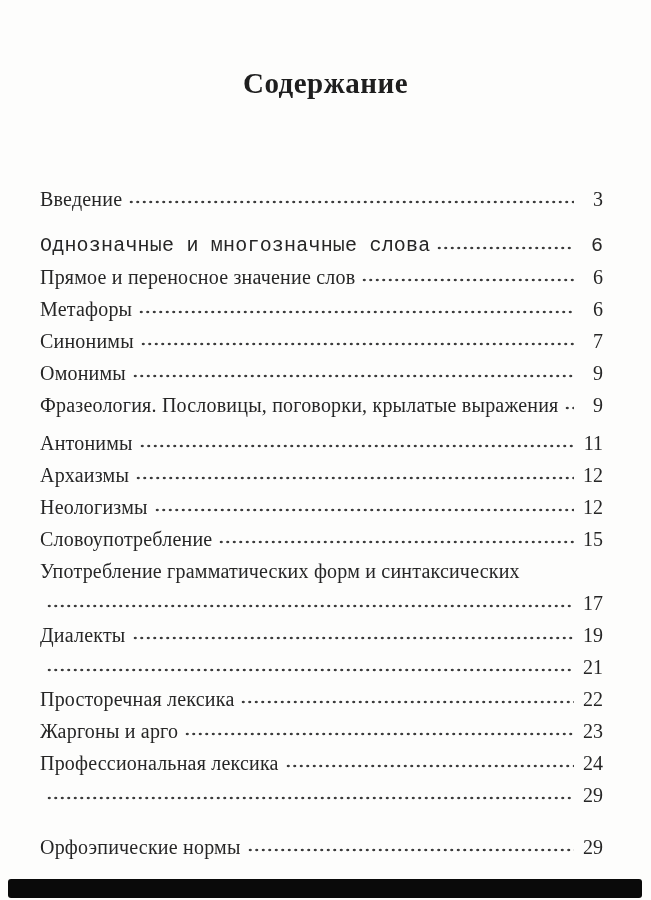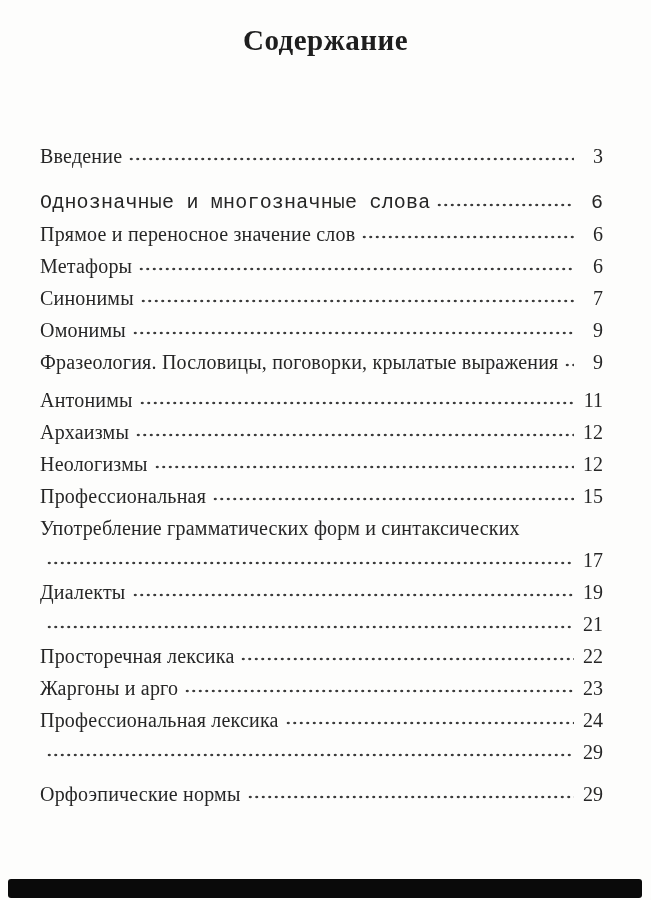--- a/index.html
+++ b/index.html
@@ -18,21 +18,21 @@
     width: 651px;
     height: 900px;
     margin: 0;
     background: var(--paper);
     overflow: hidden;
     font-family: "Liberation Serif", "DejaVu Serif", serif;
     color: var(--ink);
   }
   .title {
     margin: 0;
-    padding-top: 22px;
+    padding-top: 65px;
     height: 36px;
     line-height: 36px;
     text-align: center;
     font-size: 29px;
     font-weight: 700;
     letter-spacing: 0.5px;
     color: #1e1e1e;
   }
   .toc {
     margin-top: 78px;
@@ -40,21 +40,21 @@
   }
   .toc-row {
     display: flex;
     align-items: flex-end;
     height: 32px;
     font-size: 20px;
     white-space: nowrap;
   }
   .toc-row.gap-lg { margin-top: 14px; font-family: Liberation Mono, monospace; }
   .toc-row.gap-sm { margin-top: 6px; }
-  .toc-row.gap-md { margin-top: 10px; }
+  .toc-row.gap-md { margin-top: 20px; }
   .toc-label {
     flex: 0 0 auto;
     letter-spacing: 0.2px;
   }
   .toc-label.indent { padding-left: 36px; }
   .toc-dots {
     flex: 1 1 auto;
     height: 4px;
     align-self: center;
     transform: translateY(7px);
@@ -130,21 +130,21 @@
         <span class="toc-label">Архаизмы</span>
         <span class="toc-dots"></span>
         <span class="toc-num">12</span>
       </div>
       <div class="toc-row">
         <span class="toc-label">Неологизмы</span>
         <span class="toc-dots"></span>
         <span class="toc-num">12</span>
       </div>
       <div class="toc-row">
-        <span class="toc-label">Профессиональная</span>
+        <span class="toc-label">Словоупотребление</span>
         <span class="toc-dots"></span>
         <span class="toc-num">15</span>
       </div>
       <div class="toc-row">
         <span class="toc-label">Употребление грамматических форм и синтаксических</span>
       </div>
       <div class="toc-row">
         <span class="toc-dots"></span>
         <span class="toc-num">17</span>
       </div>

